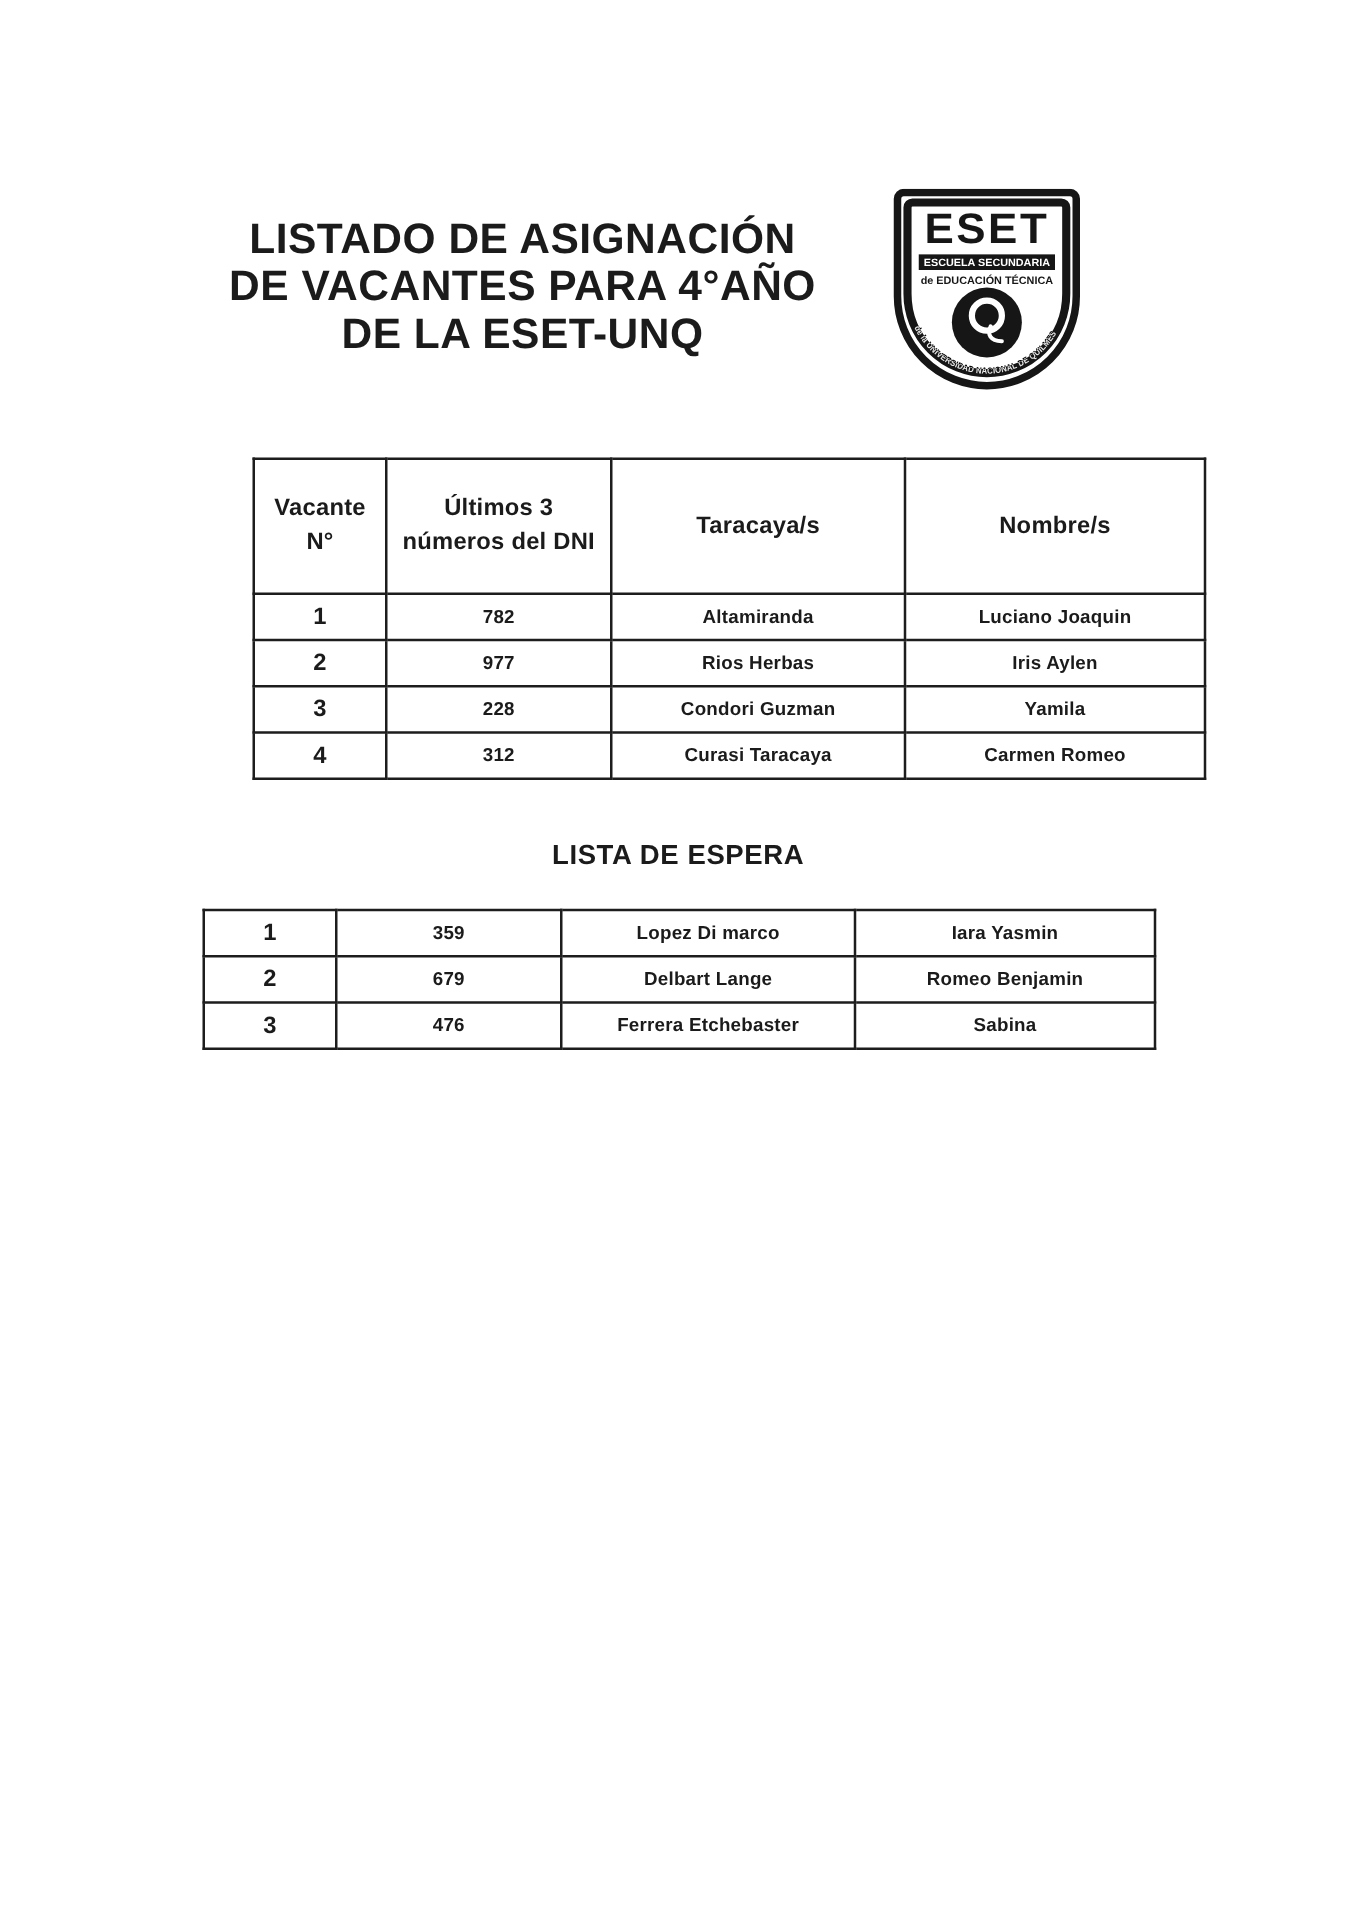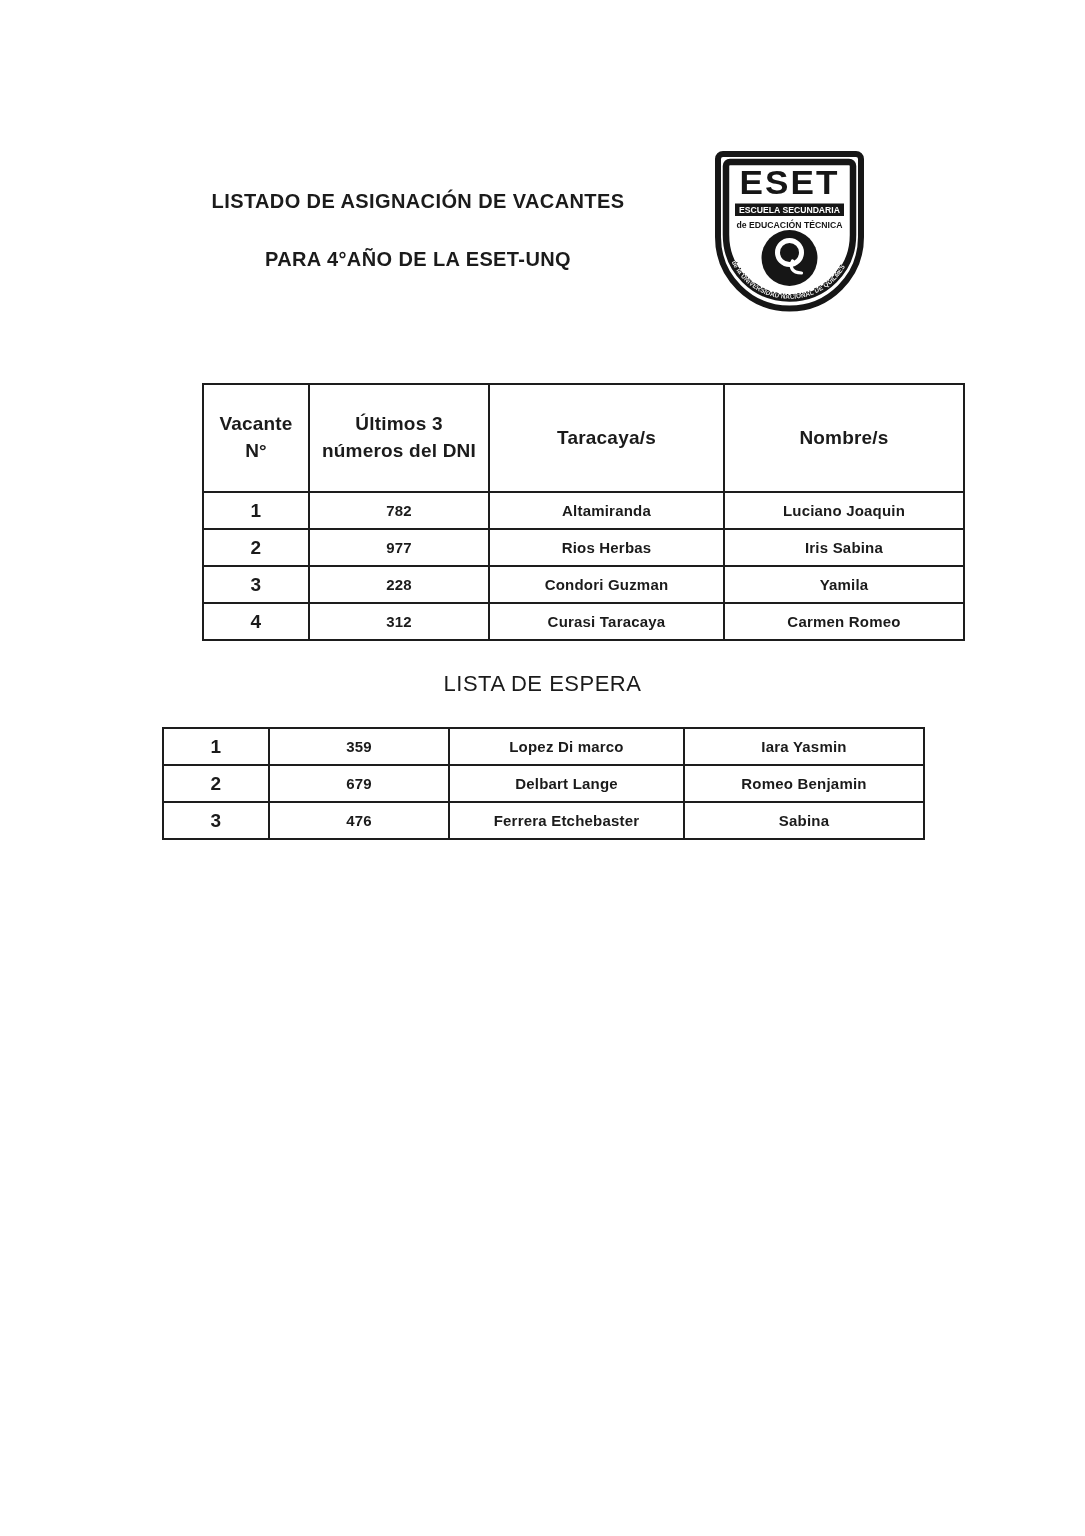--- a/index.html
+++ b/index.html
@@ -3,38 +3,38 @@
 <meta charset="utf-8">
 <style>
   html,body{margin:0;padding:0;background:#e8e8e8;}
   .page{
     position:relative;width:1085px;height:1536px;background:#ffffff;
     font-family:"Liberation Sans","DejaVu Sans",sans-serif;color:#1b1b1b;
     overflow:hidden;margin:0 auto;
   }
   .doc-title{
     position:absolute;left:183px;top:172px;width:470px;
-    font-size:20px;font-weight:bold;line-height:58px;text-align:center;
+    font-size:34px;font-weight:bold;line-height:38px;text-align:center;
     letter-spacing:0.4px;color:#1b1b1b;
   }
   .logo-wrap{position:absolute;left:713px;top:151px;width:153px;height:171px;}
   .logo-wrap svg{display:block;isolation:isolate;}
   .tbl{position:absolute;left:162px;width:761px;}
-  .tbl-main{top:383px;padding-left:40px;}
+  .tbl-main{top:366px;padding-left:40px;}
   .tbl-wait{top:727px;}
   table{border-collapse:collapse;table-layout:fixed;width:761px;}
   col.c1{width:106px;} col.c2{width:180px;} col.c3{width:235px;} col.c4{width:240px;}
   th,td{border:2px solid #1d1d1d;text-align:center;vertical-align:middle;
         font-weight:bold;color:#1b1b1b;overflow:hidden;}
   th{height:106px;font-size:19px;line-height:1.4;padding:0 12px;letter-spacing:0.2px;}
   td{height:35px;font-size:15px;letter-spacing:0.2px;padding:0 4px;}
   td:first-child{font-size:19px;}
   .wait-heading{
     position:absolute;left:162px;top:671px;width:761px;text-align:center;
-    font-size:22px;font-weight:normal;letter-spacing:0.5px;color:#1b1b1b;
+    font-size:22px;font-weight:bold;letter-spacing:0.5px;color:#1b1b1b;
   }
 </style>
 </head>
 <body>
 
 <div class="page">
 
   <div class="doc-title">LISTADO DE ASIGNACIÓN DE VACANTES PARA 4°AÑO DE LA ESET-UNQ</div>
 
   <div class="logo-wrap">
@@ -87,21 +87,21 @@
           <tr>
             <td>1</td>
             <td>782</td>
             <td>Altamiranda</td>
             <td>Luciano Joaquin</td>
           </tr>
           <tr>
             <td>2</td>
             <td>977</td>
             <td>Rios Herbas</td>
-            <td>Iris Sabina</td>
+            <td>Iris Aylen</td>
           </tr>
           <tr>
             <td>3</td>
             <td>228</td>
             <td>Condori Guzman</td>
             <td>Yamila</td>
           </tr>
           <tr>
             <td>4</td>
             <td>312</td>

